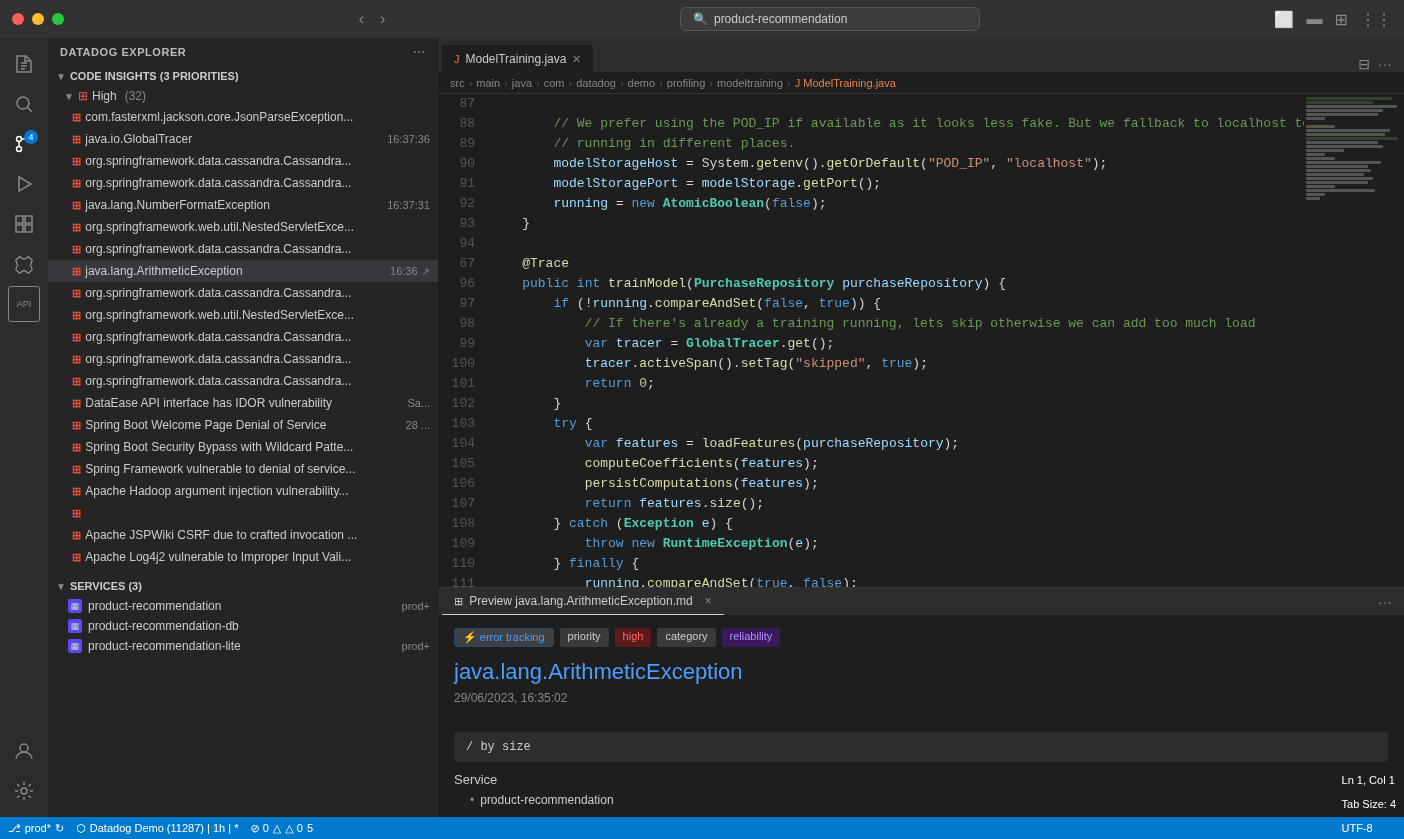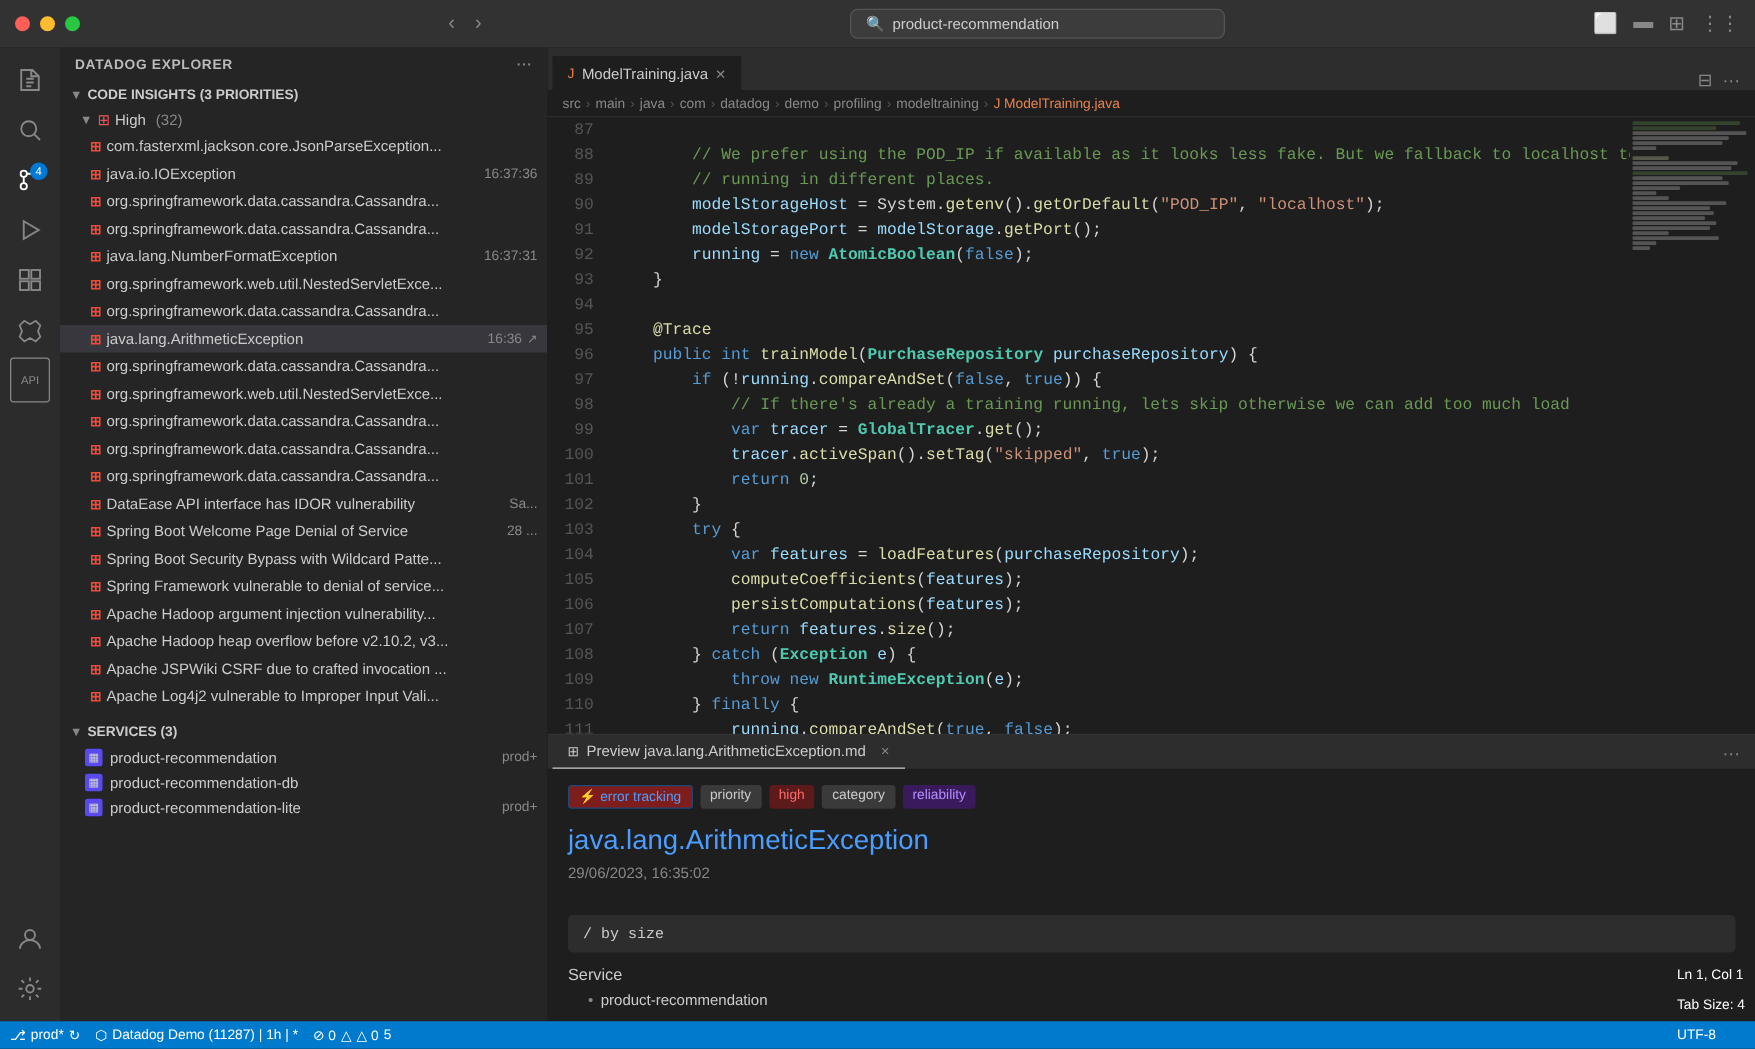--- a/index.html
+++ b/index.html
@@ -409,21 +409,21 @@
       gap: 6px;
       margin-bottom: 12px;
       flex-wrap: wrap;
     }
     .tag {
       padding: 2px 8px;
       border-radius: 3px;
       font-size: 11px;
       font-weight: 500;
     }
-    .tag-blue { background: #7f1d1d; color: #4a9eff; border: 1px solid #1a4a7a; }
+    .tag-blue { background: #404040; color: #4a9eff; border: 1px solid #1a4a7a; }
     .tag-gray { background: #3a3a3a; color: #ccc; }
     .tag-red { background: #5c1a1a; color: #ff6b6b; }
     .tag-purple { background: #3a1a5c; color: #b48eff; }
 
     .preview-title {
       font-size: 22px;
       color: #4a9eff;
       margin-bottom: 6px;
     }
     .preview-date {
@@ -578,21 +578,21 @@
           <span>High</span>
           <span class="subsection-count">(32)</span>
         </div>
 
         <div class="tree-item">
           <span class="plus-icon">⊞</span>
           <span class="item-text">com.fasterxml.jackson.core.JsonParseException...</span>
         </div>
         <div class="tree-item">
           <span class="plus-icon">⊞</span>
-          <span class="item-text">java.io.IOException</span>
+          <span class="item-text">java.io.GlobalTracer</span>
           <span class="item-time">16:37:36</span>
         </div>
         <div class="tree-item">
           <span class="plus-icon">⊞</span>
           <span class="item-text">org.springframework.data.cassandra.Cassandra...</span>
         </div>
         <div class="tree-item">
           <span class="plus-icon">⊞</span>
           <span class="item-text">org.springframework.data.cassandra.Cassandra...</span>
         </div>
@@ -652,21 +652,20 @@
         <div class="tree-item">
           <span class="plus-icon">⊞</span>
           <span class="item-text">Spring Framework vulnerable to denial of service...</span>
         </div>
         <div class="tree-item">
           <span class="plus-icon">⊞</span>
           <span class="item-text">Apache Hadoop argument injection vulnerability...</span>
         </div>
         <div class="tree-item">
           <span class="plus-icon">⊞</span>
-          <span class="item-text">Apache Hadoop heap overflow before v2.10.2, v3...</span>
         </div>
         <div class="tree-item">
           <span class="plus-icon">⊞</span>
           <span class="item-text">Apache JSPWiki CSRF due to crafted invocation ...</span>
         </div>
         <div class="tree-item">
           <span class="plus-icon">⊞</span>
           <span class="item-text">Apache Log4j2 vulnerable to Improper Input Vali...</span>
         </div>
       </div>
@@ -732,21 +731,21 @@
     <div class="code-editor">
       <div class="line-numbers">
         <div>87</div>
           <div>88</div>
           <div>89</div>
           <div>90</div>
           <div>91</div>
         <div>92</div>
           <div>93</div>
           <div>94</div>
-          <div>95</div>
+          <div>67</div>
           <div>96</div>
         <div>97</div>
           <div>98</div>
           <div>99</div>
           <div>100</div>
           <div>101</div>
         <div>102</div>
           <div>103</div>
           <div>104</div>
           <div>105</div>

